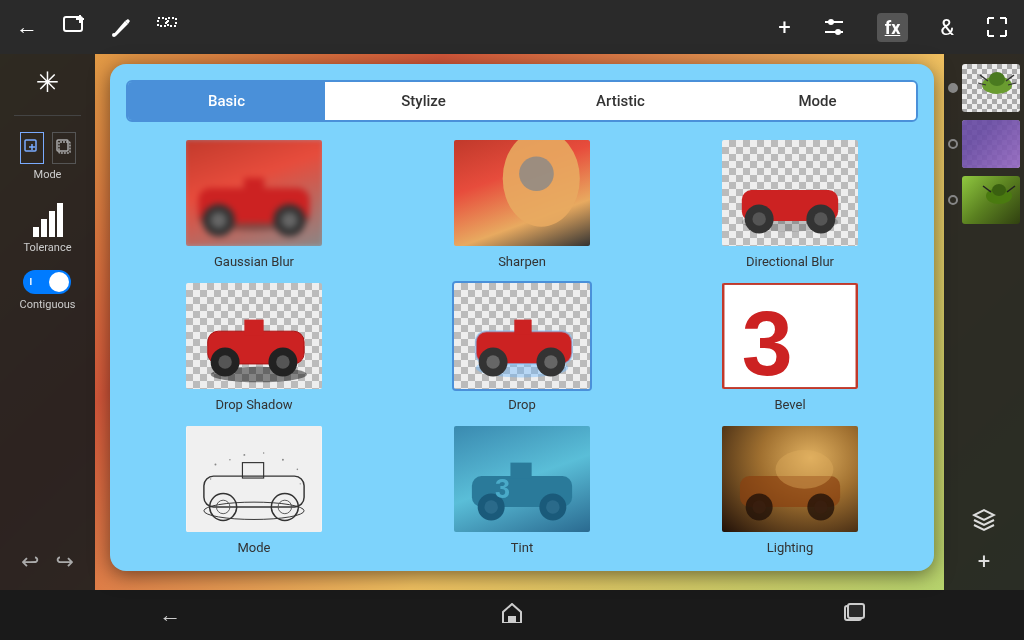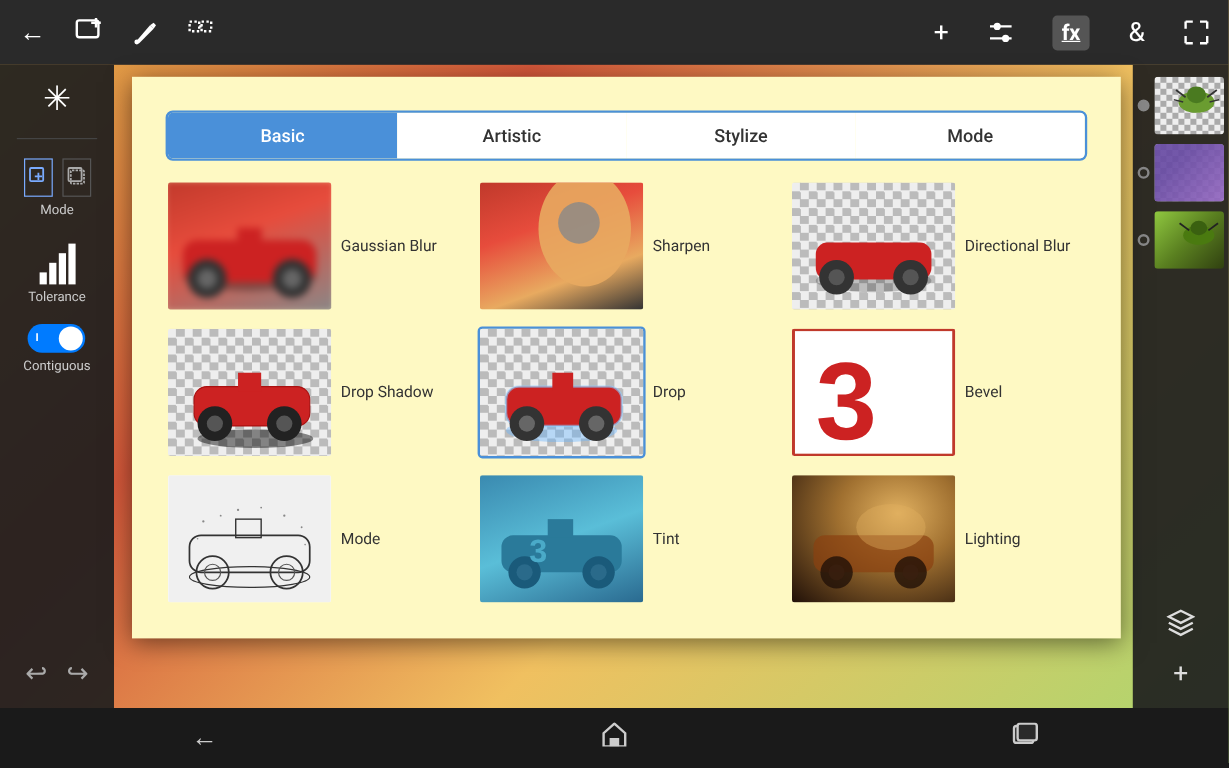--- a/index.html
+++ b/index.html
@@ -161,23 +161,23 @@
       z-index: 10;
     }
     .nav-icon { color: #ccc; font-size: 22px; cursor: pointer; }
 
     
     .effects-panel {
       position: absolute;
       top: 64px;
       left: 110px;
       right: 90px;
-      background: #fef9c3;
-      border-radius: 0;
-      padding: 28px;
+      background: #7dd3fc;
+      border-radius: 16px;
+      padding: 16px;
       z-index: 30;
       pointer-events: all;
       box-shadow: 0 4px 20px rgba(0,0,0,0.5);
     }
 
     
     .tab-bar {
       display: flex;
       border-radius: 6px;
       overflow: hidden;
@@ -200,21 +200,21 @@
     }
 
     
     .effects-grid {
       display: grid;
       grid-template-columns: repeat(3, 1fr);
       gap: 12px;
     }
     .effect-item {
       display: flex;
-      flex-direction: row;
+      flex-direction: column;
       align-items: center;
       gap: 6px;
       cursor: pointer;
     }
     .effect-thumb {
       width: 140px;
       height: 110px;
       border-radius: 4px;
       overflow: hidden;
       border: 2px solid transparent;
@@ -383,24 +383,24 @@
   </div>
 </div>
 
 <div class="effects-panel">
 
   <div class="tab-bar">
     <div class="tab-item active">
       <span>Basic</span>
     </div>
     <div class="tab-item">
+      <span>Stylize</span>
+    </div>
+    <div class="tab-item">
       <span>Artistic</span>
-    </div>
-    <div class="tab-item">
-      <span>Stylize</span>
     </div>
     <div class="tab-item">
       <span>Mode</span>
     </div>
   </div>
 
   <div class="effects-grid">
 
     <div class="effect-item">
       <div class="effect-thumb">

